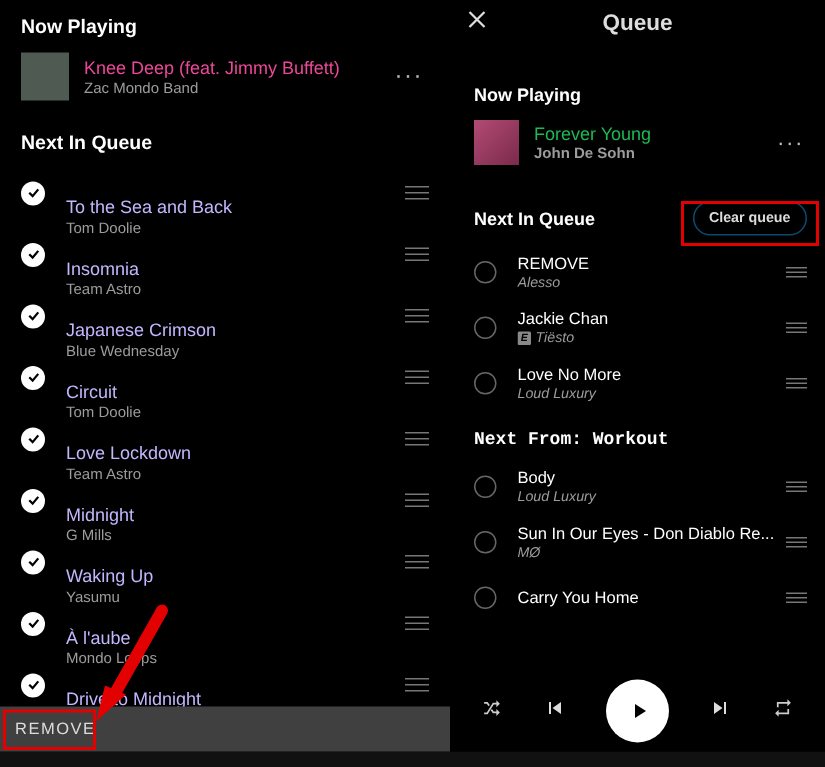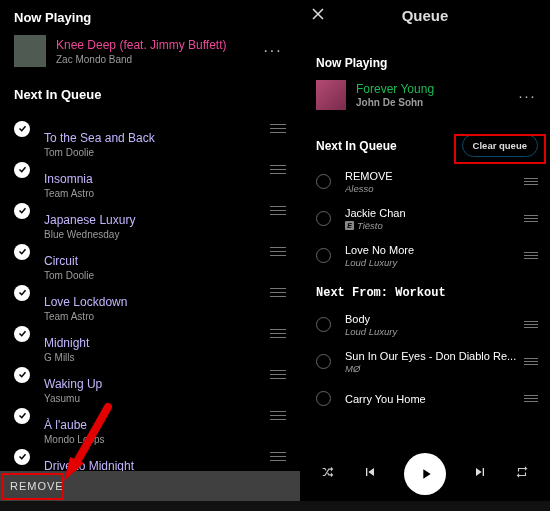--- a/index.html
+++ b/index.html
@@ -260,21 +260,21 @@
           <span></span>
         </div>
       </div>
       <div class="l-row">
         <div class="l-check">
           <svg viewBox="0 0 12 12">
             <path d="M2 6 L5 9 L10 3" stroke="#000" stroke-width="2" fill="none"></path>
           </svg>
         </div>
         <div class="l-row-text">
-          <div class="l-row-title">Japanese Luxury</div>
+          <div class="l-row-title">Japanese Crimson</div>
           <div class="l-row-artist">Blue Wednesday</div>
         </div>
         <div class="l-handle">
           <span></span>
           <span></span>
           <span></span>
         </div>
       </div>
       <div class="l-row">
         <div class="l-check">

